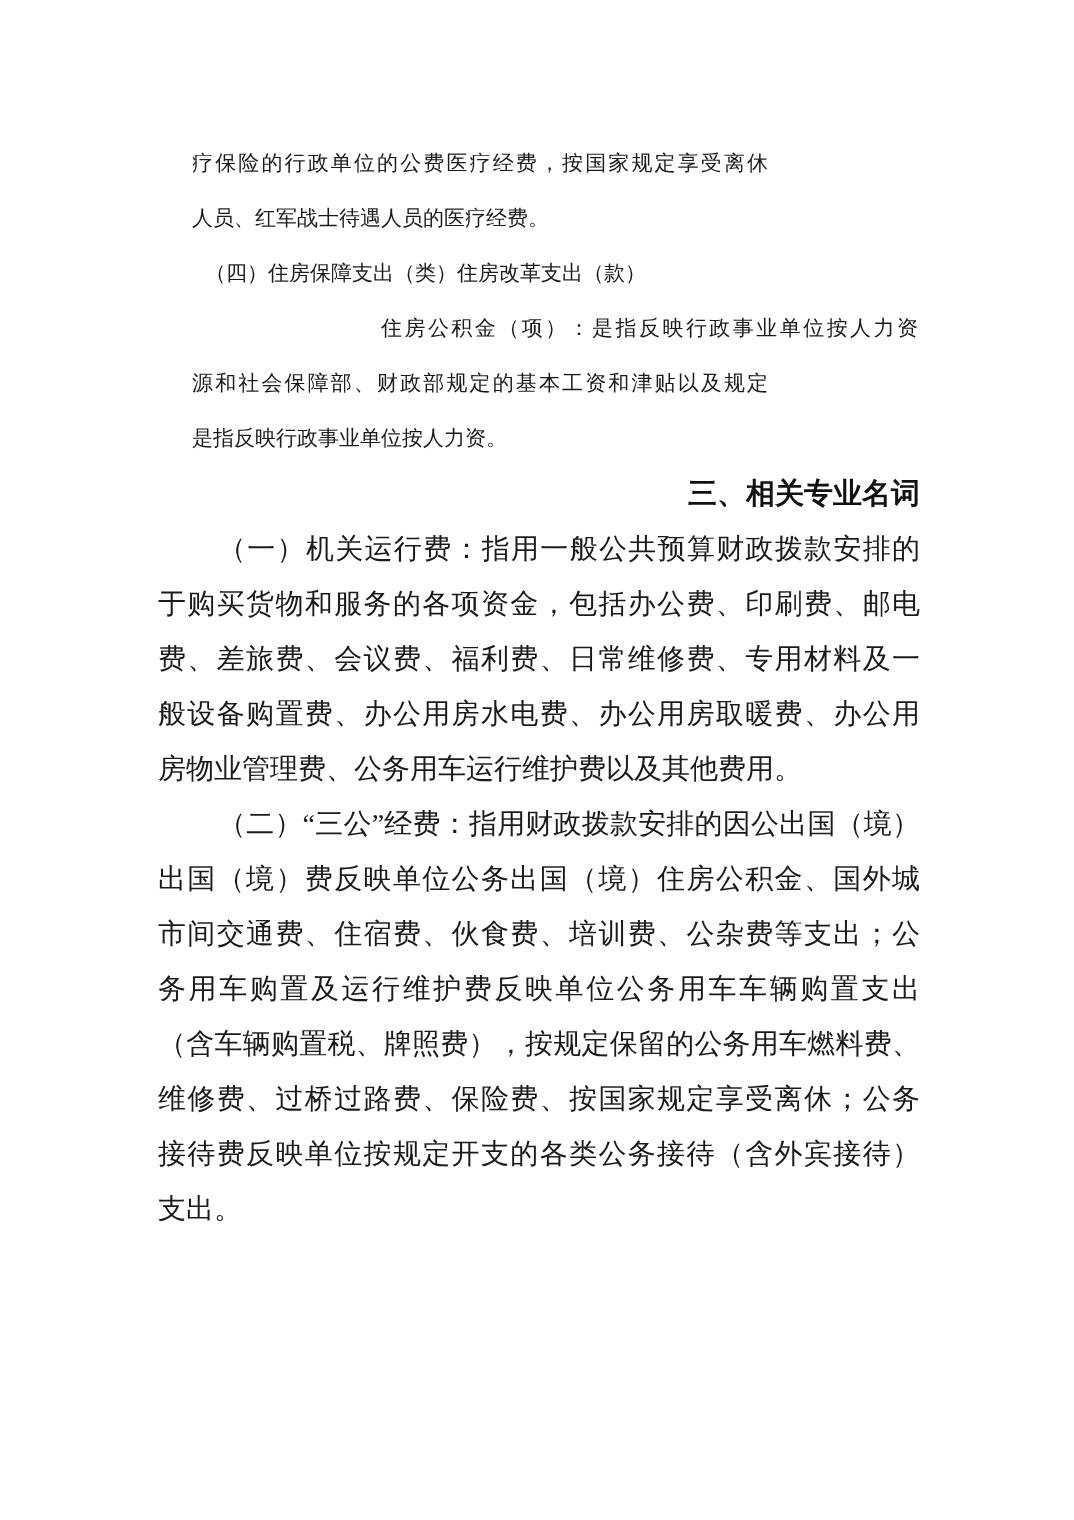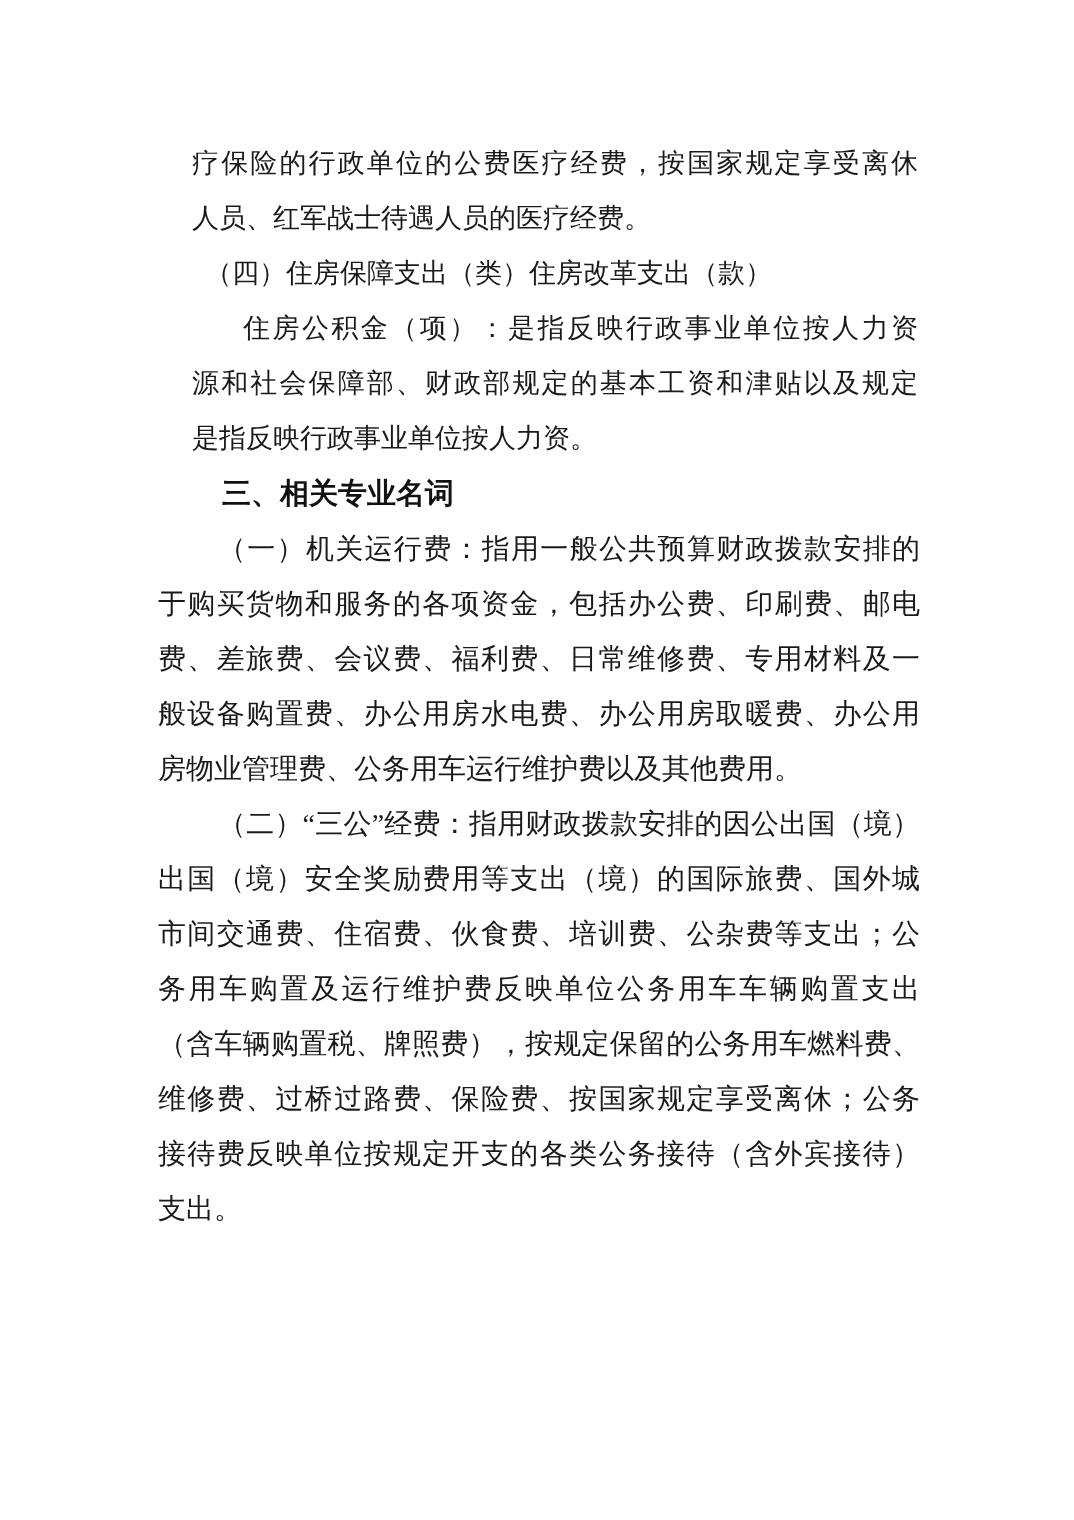--- a/index.html
+++ b/index.html
@@ -19,38 +19,39 @@
   }
   .content {
     padding-top: 136px;
   }
   .block {
     box-sizing: content-box;
   }
   .block.upper {
     margin-left: 192px;
     width: 726px;
-    font-size: 27px;
+    font-size: 21px;
   }
   .block.lower {
     margin-left: 158px;
     width: 762px;
     font-size: 28px;
   }
   .line {
     height: 55px;
     line-height: 55px;
     white-space: nowrap;
     text-align: left;
   }
   .line.heading {
     font-family: "Liberation Sans", "DejaVu Sans", sans-serif;
     font-weight: 700;
     font-size: 29px;
     color: #111111;
+    text-align: right;
   }
   .term {
     
     letter-spacing: inherit;
   }
 </style>
 </head>
 <body>
 
 <div class="page">
@@ -64,21 +65,21 @@
         <div class="line"><span class="line-text">是指反映行政事业单位按人力资。</span></div>
       </div>
       <div class="block lower">
         <div class="line heading" style="padding-left: 64px;"><span class="line-text">三、相关专业名词</span></div>
         <div class="line" style="padding-left: 60px;"><span class="line-text" style="letter-spacing: 1.304px; margin-right: -1.304px;"><span class="term">（一）机关运行费：</span>指用一般公共预算财政拨款安排的</span></div>
         <div class="line"><span class="line-text" style="letter-spacing: 1.36px; margin-right: -1.36px;">于购买货物和服务的各项资金，包括办公费、印刷费、邮电</span></div>
         <div class="line"><span class="line-text" style="letter-spacing: 1.36px; margin-right: -1.36px;">费、差旅费、会议费、福利费、日常维修费、专用材料及一</span></div>
         <div class="line"><span class="line-text" style="letter-spacing: 1.36px; margin-right: -1.36px;">般设备购置费、办公用房水电费、办公用房取暖费、办公用</span></div>
         <div class="line"><span class="line-text">房物业管理费、公务用车运行维护费以及其他费用。</span></div>
         <div class="line" style="padding-left: 60px;"><span class="line-text" style="letter-spacing: 0.206px; margin-right: -0.206px;"><span class="term">（二）“三公”经费：</span>指用财政拨款安排的因公出国（境）</span></div>
-        <div class="line"><span class="line-text" style="letter-spacing: 1.36px; margin-right: -1.36px;">出国（境）安全奖励费用等支出（境）的国际旅费、国外城</span></div>
+        <div class="line"><span class="line-text" style="letter-spacing: 1.36px; margin-right: -1.36px;">出国（境）费反映单位公务出国（境）住房公积金、国外城</span></div>
         <div class="line"><span class="line-text" style="letter-spacing: 1.36px; margin-right: -1.36px;">市间交通费、住宿费、伙食费、培训费、公杂费等支出；公</span></div>
         <div class="line"><span class="line-text" style="letter-spacing: 2.583px; margin-right: -2.583px;">务用车购置及运行维护费反映单位公务用车车辆购置支出</span></div>
         <div class="line"><span class="line-text" style="letter-spacing: 0.231px; margin-right: -0.231px;">（含车辆购置税、牌照费），按规定保留的公务用车燃料费、</span></div>
         <div class="line"><span class="line-text" style="letter-spacing: 1.36px; margin-right: -1.36px;">维修费、过桥过路费、保险费、按国家规定享受离休；公务</span></div>
         <div class="line"><span class="line-text" style="letter-spacing: 1.36px; margin-right: -1.36px;">接待费反映单位按规定开支的各类公务接待（含外宾接待）</span></div>
         <div class="line"><span class="line-text">支出。</span></div>
       </div>
     </div>
 </div>
 

